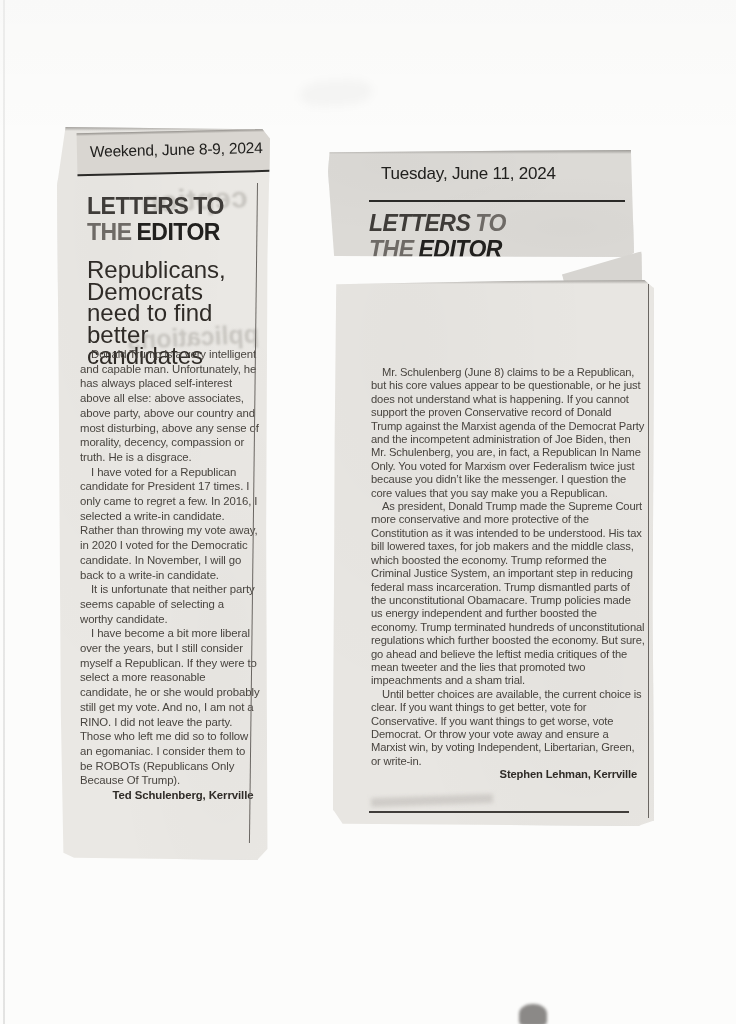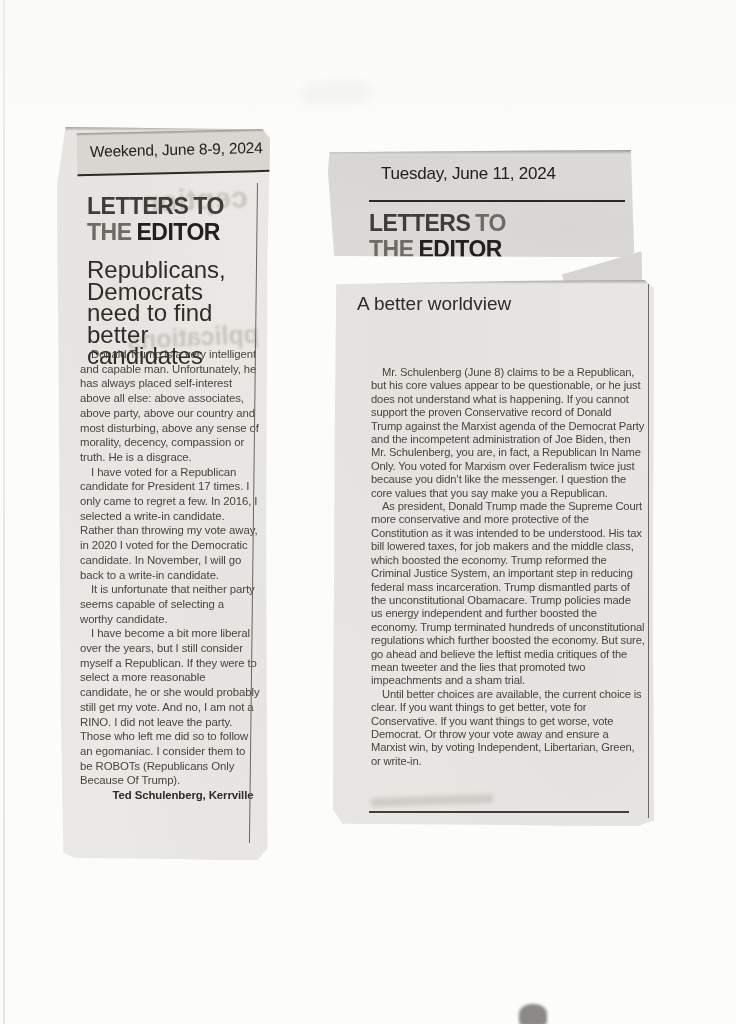--- a/index.html
+++ b/index.html
@@ -90,21 +90,21 @@
     clip-path:polygon(.5% 2%, 99% 0, 100% 96%, 98% 100%, 2% 99%, 0 20%);
   }
   .right-date{
     position:absolute; left:53px; top:14px;
     font-size:17px; letter-spacing:-.2px; color:var(--date-text,#21201e);
   }
   .right-header-rule{
     position:absolute; left:41px; right:9px; top:50px; height:2px;
     background:var(--rule-dark,#2b2a28);
   }
-  .right-mh{ left:41px; top:60px; font-size:23px; line-height:26px; }
+  .right-mh{ left:41px; top:60px; font-size:23px; line-height:26px;font-style:italic; }
   .torn-fragment{
     position:absolute; left:562px; top:256px; width:82px; height:34px;
     background:#d7d5d1; transform:rotate(-7deg);
     clip-path:polygon(0 40%, 100% 0, 96% 90%, 4% 100%);
   }
   
   .right-body-clip{
     left:333px; top:280px; width:321px; height:546px;
     background-color:var(--paper-right-body,#e8e6e2);
     clip-path:polygon(1% .8%, 55% .2%, 97% 0, 100% 1.5%, 99.6% 60%, 100% 99%, 95% 100%, 3% 99.6%, 0 97%, .5% 30%);
@@ -177,26 +177,26 @@
     <div class="right-date">Tuesday, June 11, 2024</div>
     <div class="right-header-rule"></div>
     <div class="mh right-mh">
       <span class="w-dark">LETTERS</span><span class="w-gray">TO THE</span><span class="w-black">EDITOR</span>
     </div>
   </div>
 
   <div class="torn-fragment"></div>
 
   <div class="clip right-body-clip">
-    <div class="right-title">A better worldview</div>
 
     <div class="right-body">
       <p class="para">Mr. Schulenberg (June 8) claims to be a Republican, but his core values appear to be questionable, or he just does not understand what is happening. If you cannot support the proven Conservative record of Donald Trump against the Marxist agenda of the Democrat Party and the incompetent administration of Joe Biden, then Mr. Schulenberg, you are, in fact, a Republican In Name Only. You voted for Marxism over Federalism twice just because you didn’t like the messenger. I question the core values that you say make you a Republican.</p>
       <p class="para">As president, Donald Trump made the Supreme Court more conservative and more protective of the Constitution as it was intended to be understood. His tax bill lowered taxes, for job makers and the middle class, which boosted the economy. Trump reformed the Criminal Justice System, an important step in reducing federal mass incarceration. Trump dismantled parts of the unconstitutional Obamacare. Trump policies made us energy independent and further boosted the economy. Trump terminated hundreds of unconstitutional regulations which further boosted the economy. But sure, go ahead and believe the leftist media critiques of the mean tweeter and the lies that promoted two impeachments and a sham trial.</p>
       <p class="para">Until better choices are available, the current choice is clear. If you want things to get better, vote for Conservative. If you want things to get worse, vote Democrat. Or throw your vote away and ensure a Marxist win, by voting Independent, Libertarian, Green, or write-in.</p>
+      <p class="sig right-sig">Stephen Lehman, Kerrville</p>
     </div>
 
     <div class="pre-rule-smudge"></div>
     <div class="right-bottom-rule"></div>
     <div class="right-col-rule"></div>
   </div>
 
   <div class="bottom-ink-smudge"></div>
 </div>
 

